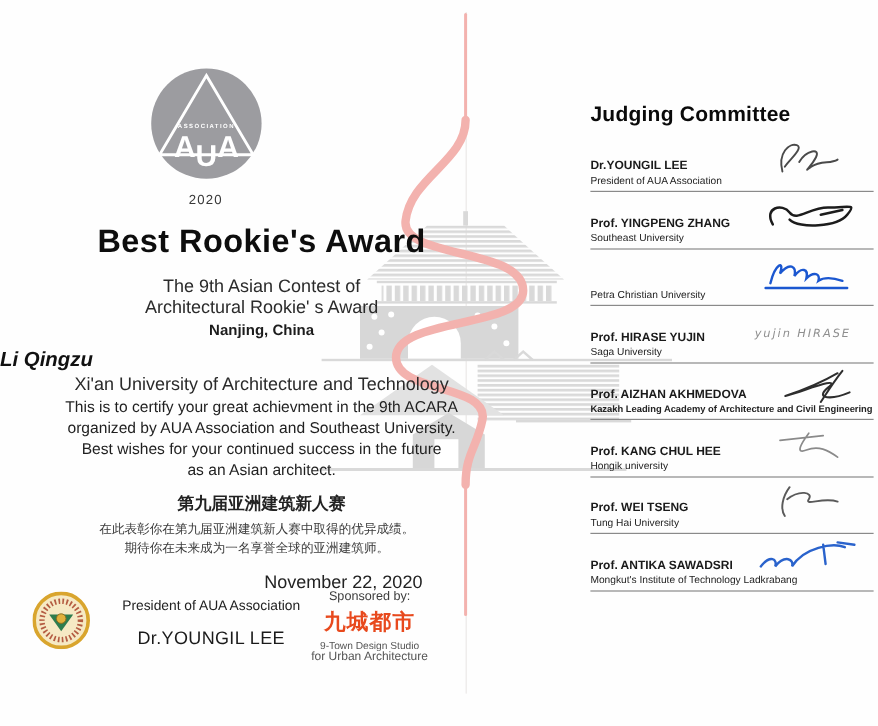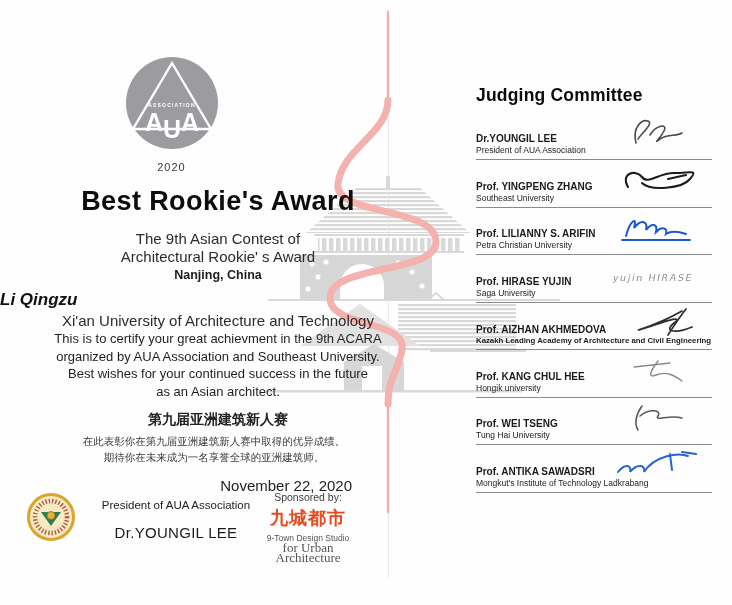--- a/index.html
+++ b/index.html
@@ -34,24 +34,24 @@
             font-size:10.5px;line-height:15.5px;color:#3a3a3a;}
   .date{position:absolute;left:0;top:477px;width:352px;text-align:right;font-size:15px;color:#222;}
   .pres-title{position:absolute;left:0;top:499px;width:352px;text-align:center;font-size:11.5px;color:#222;}
   .pres-name{position:absolute;left:0;top:524px;width:352px;text-align:center;
              font-size:15px;color:#1a1a1a;letter-spacing:.3px;}
   .seal{position:absolute;left:27px;top:493px;width:48px;height:48px;}
   .sponsor{position:absolute;left:252px;top:491px;width:112px;text-align:center;}
   .sponsor-label{font-size:10.5px;color:#3c3c3c;}
   .sponsor-logo{font-size:18px;font-weight:900;letter-spacing:1px;margin-top:3px;}
   .sponsor-n1{font-size:8.5px;color:#555;margin-top:3px;line-height:10px;}
-  .sponsor-n2{font-size:13px;color:#555;line-height:10px;font-family:Liberation Serif, serif;}
+  .sponsor-n2{font-size:10px;color:#555;line-height:10px;}
 
   
-  .rightcol{position:absolute;left:476px;top:84px;width:236px;}
+  .rightcol{position:absolute;left:492px;top:84px;width:236px;}
   .jc-heading{font-size:17.5px;font-weight:bold;color:#0a0a0a;letter-spacing:.2px;
               line-height:22px;margin-bottom:8px;}
   .member{position:relative;height:47.5px;border-bottom:1px solid #8a8a8a;
           display:flex;flex-direction:column;justify-content:flex-end;padding-bottom:4px;box-sizing:border-box;}
   .member.first{height:46px;}
   .mname{font-size:10px;font-weight:bold;color:#1a1a1a;white-space:nowrap;}
   .maff{font-size:8.5px;color:#222;white-space:nowrap;margin-top:1px;}
   .maff.small{font-size:7.8px;font-weight:bold;}
   .sig{position:absolute;right:4px;bottom:8px;width:110px;height:34px;}
 </style>
@@ -170,21 +170,20 @@
       <div class="maff">Southeast University</div>
     </div>
 
     <div class="member">
       <svg class="sig" viewBox="0 0 110 34">
         <g fill="none" stroke-width="2" stroke-linecap="round" stroke="#1b57d0">
           <path d="M28,24 C32,8 40,4 36,16 C44,6 50,10 48,18 C54,10 60,12 58,20 C64,14 70,16 68,22 C74,18 82,20 88,22"></path>
           <path d="M24,28 L92,28"></path>
         </g>
       </svg>
-      <div class="mname">Prof. LILIANNY S. ARIFIN</div>
       <div class="maff">Petra Christian University</div>
     </div>
 
     <div class="member">
       <svg class="sig" viewBox="0 0 110 34">
         <text x="55" y="21" text-anchor="middle" font-size="9.5" letter-spacing="1.6" font-family="DejaVu Sans, sans-serif" font-style="italic" fill="#8f8f8f">yujin HIRASE</text>
       </svg>
       <div class="mname">Prof. HIRASE YUJIN</div>
       <div class="maff">Saga University</div>
     </div>

